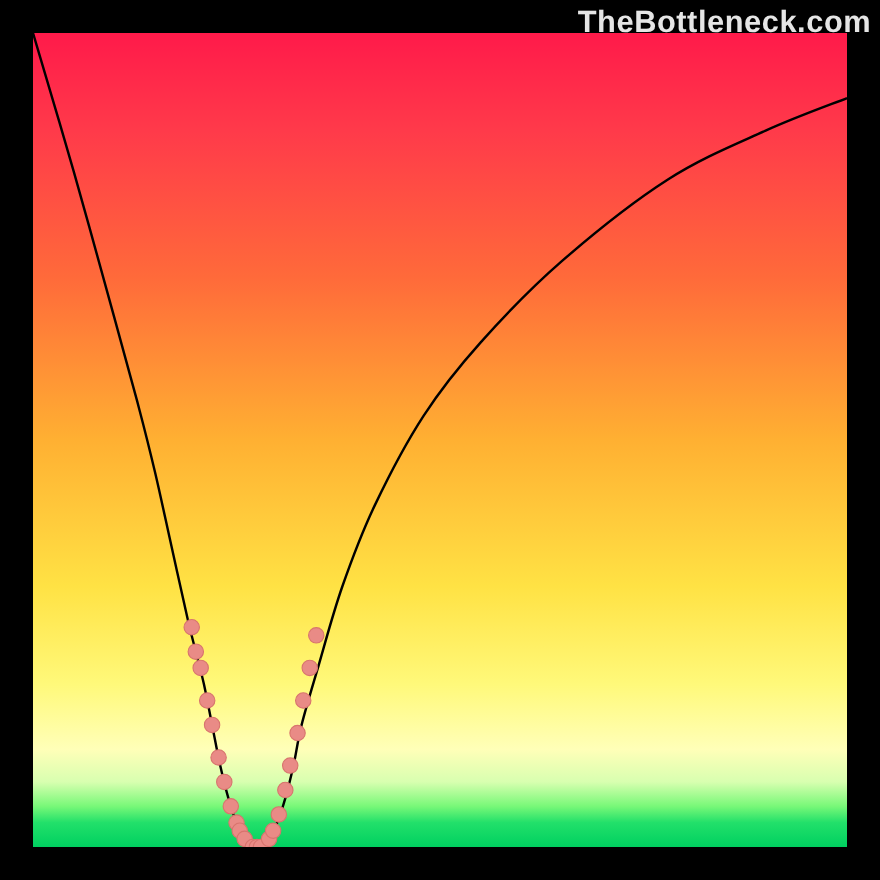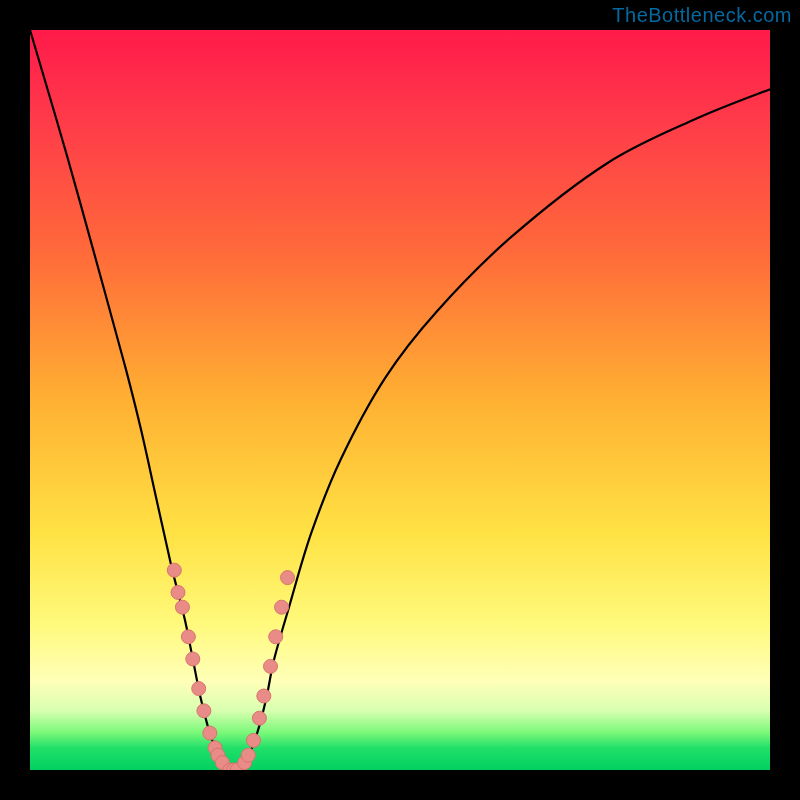--- a/index.html
+++ b/index.html
@@ -38,23 +38,23 @@
       #ffffb8 88%,
       #d8ffb0 92%,
       #78f878 95%,
       #22e06a 97%,
       #00d060 100%);
   }
   .watermark {
     position: absolute;
     top: 4px;
     right: 8px;
-    color: #0369a1;
-    font-size: 20px;
-    font-weight: 400;
+    color: #e5e5e5;
+    font-size: 28px;
+    font-weight: 700;
     letter-spacing: 0.5px;
     user-select: none;
   }
   svg.curve {
     position: absolute;
     left: 0; top: 0;
     width: 740px;
     height: 740px;
   }
   .dot {

